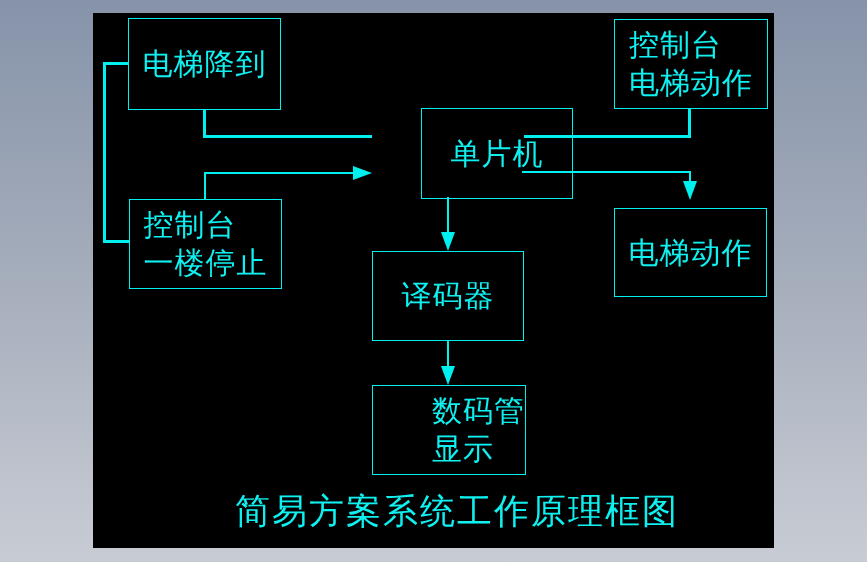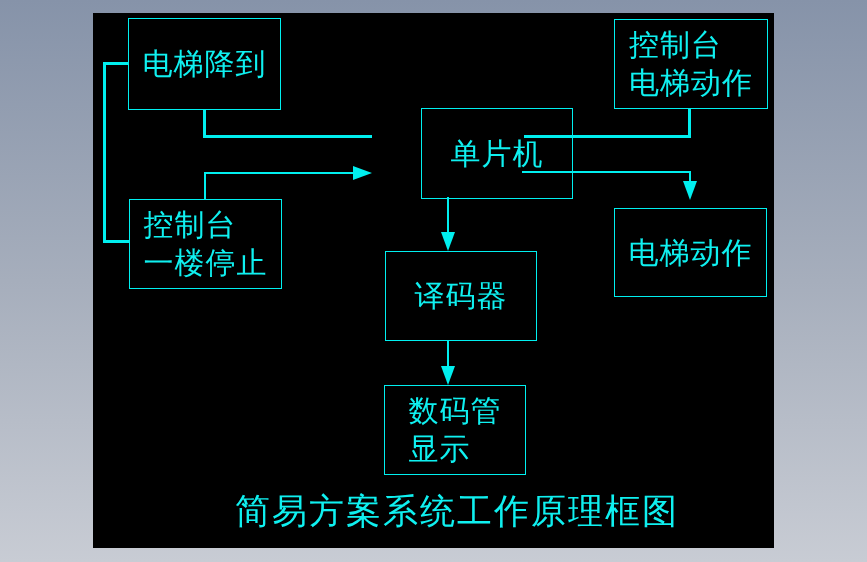--- a/index.html
+++ b/index.html
@@ -72,27 +72,27 @@
         <div>一楼停止</div>
       </div>
     </div>
 
     <div class="node" style="left:521px;top:195px;width:153px;height:89px;">
       <div class="txt">
         <div>电梯动作</div>
       </div>
     </div>
 
-    <div class="node" style="left:279px;top:238px;width:152px;height:90px;margin-left:13px;">
+    <div class="node" style="left:279px;top:238px;width:152px;height:90px;">
       <div class="txt">
         <div>译码器</div>
       </div>
     </div>
 
-    <div class="node" style="left:291px;top:372px;width:142px;height:90px;">
+    <div class="node" style="left:279px;top:372px;width:154px;height:90px;justify-content:flex-end;">
       <div class="txt">
         <div>数码管</div>
         <div>显示</div>
       </div>
     </div>
 
     <div class="hline" style="left:10px;top:49px;width:26px;height:3px;"></div>
     <div class="vline" style="left:10px;top:49px;width:3px;height:181px;"></div>
     <div class="hline" style="left:10px;top:227px;width:27px;height:3px;"></div>
 

